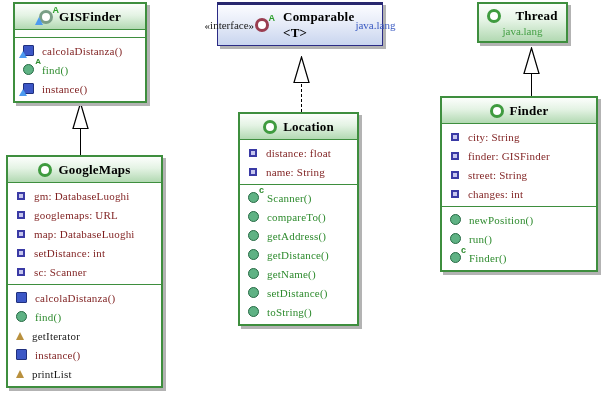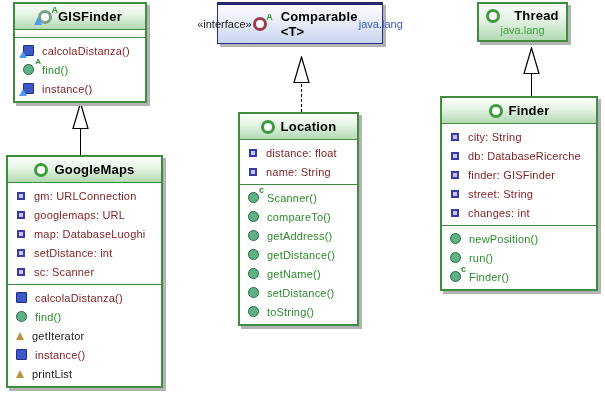--- a/index.html
+++ b/index.html
@@ -1,18 +1,18 @@
 <!DOCTYPE html>
 <html><head>
 <meta charset="utf-8">
 <style>
   html,body{margin:0;padding:0;background:#fff;}
   #canvas{
     position:relative;width:605px;height:404px;background:#ffffff;overflow:hidden;
-    font-family:Liberation Sans, sans-serif;
+    font-family:Liberation Serif, serif;
   }
   
   .uml-box{
     position:absolute;background:#fff;box-sizing:border-box;
     box-shadow:3px 3px 0 #b3b3b3;
   }
   .uml-box.green{border:2px solid #3e8e3e;}
   .uml-box.blue{border:1px solid #2b2b85;border-top:3px solid #27276e;}
   .hdr{
     display:flex;justify-content:center;align-items:center;gap:6px;
@@ -149,21 +149,21 @@
   </div>
 
   <div class="uml-box green" style="left:6px;top:155px;width:157px">
     <div class="hdr">
       <span class="hicon hicon-class"></span>
       <span class="htitle">GoogleMaps</span>
     </div>
     <div class="compartment">
         <div class="member">
           <span class="mi mi-field"></span>
-          <span class="mtext c-maroon">gm: URLConnection</span>
+          <span class="mtext c-maroon">gm: DatabaseLuoghi</span>
         </div>
         <div class="member">
           <span class="mi mi-field"></span>
           <span class="mtext c-maroon">googlemaps: URL</span>
         </div>
         <div class="member">
           <span class="mi mi-field"></span>
           <span class="mtext c-maroon">map: DatabaseLuoghi</span>
         </div>
         <div class="member">
@@ -251,24 +251,20 @@
       <span class="hicon hicon-class"></span>
       <span class="htitle">Finder</span>
     </div>
     <div class="compartment">
         <div class="member">
           <span class="mi mi-field"></span>
           <span class="mtext c-maroon">city: String</span>
         </div>
         <div class="member">
           <span class="mi mi-field"></span>
-          <span class="mtext c-maroon">db: DatabaseRicerche</span>
-        </div>
-        <div class="member">
-          <span class="mi mi-field"></span>
           <span class="mtext c-maroon">finder: GISFinder</span>
         </div>
         <div class="member">
           <span class="mi mi-field"></span>
           <span class="mtext c-maroon">street: String</span>
         </div>
         <div class="member">
           <span class="mi mi-field"></span>
           <span class="mtext c-maroon">changes: int</span>
         </div>

